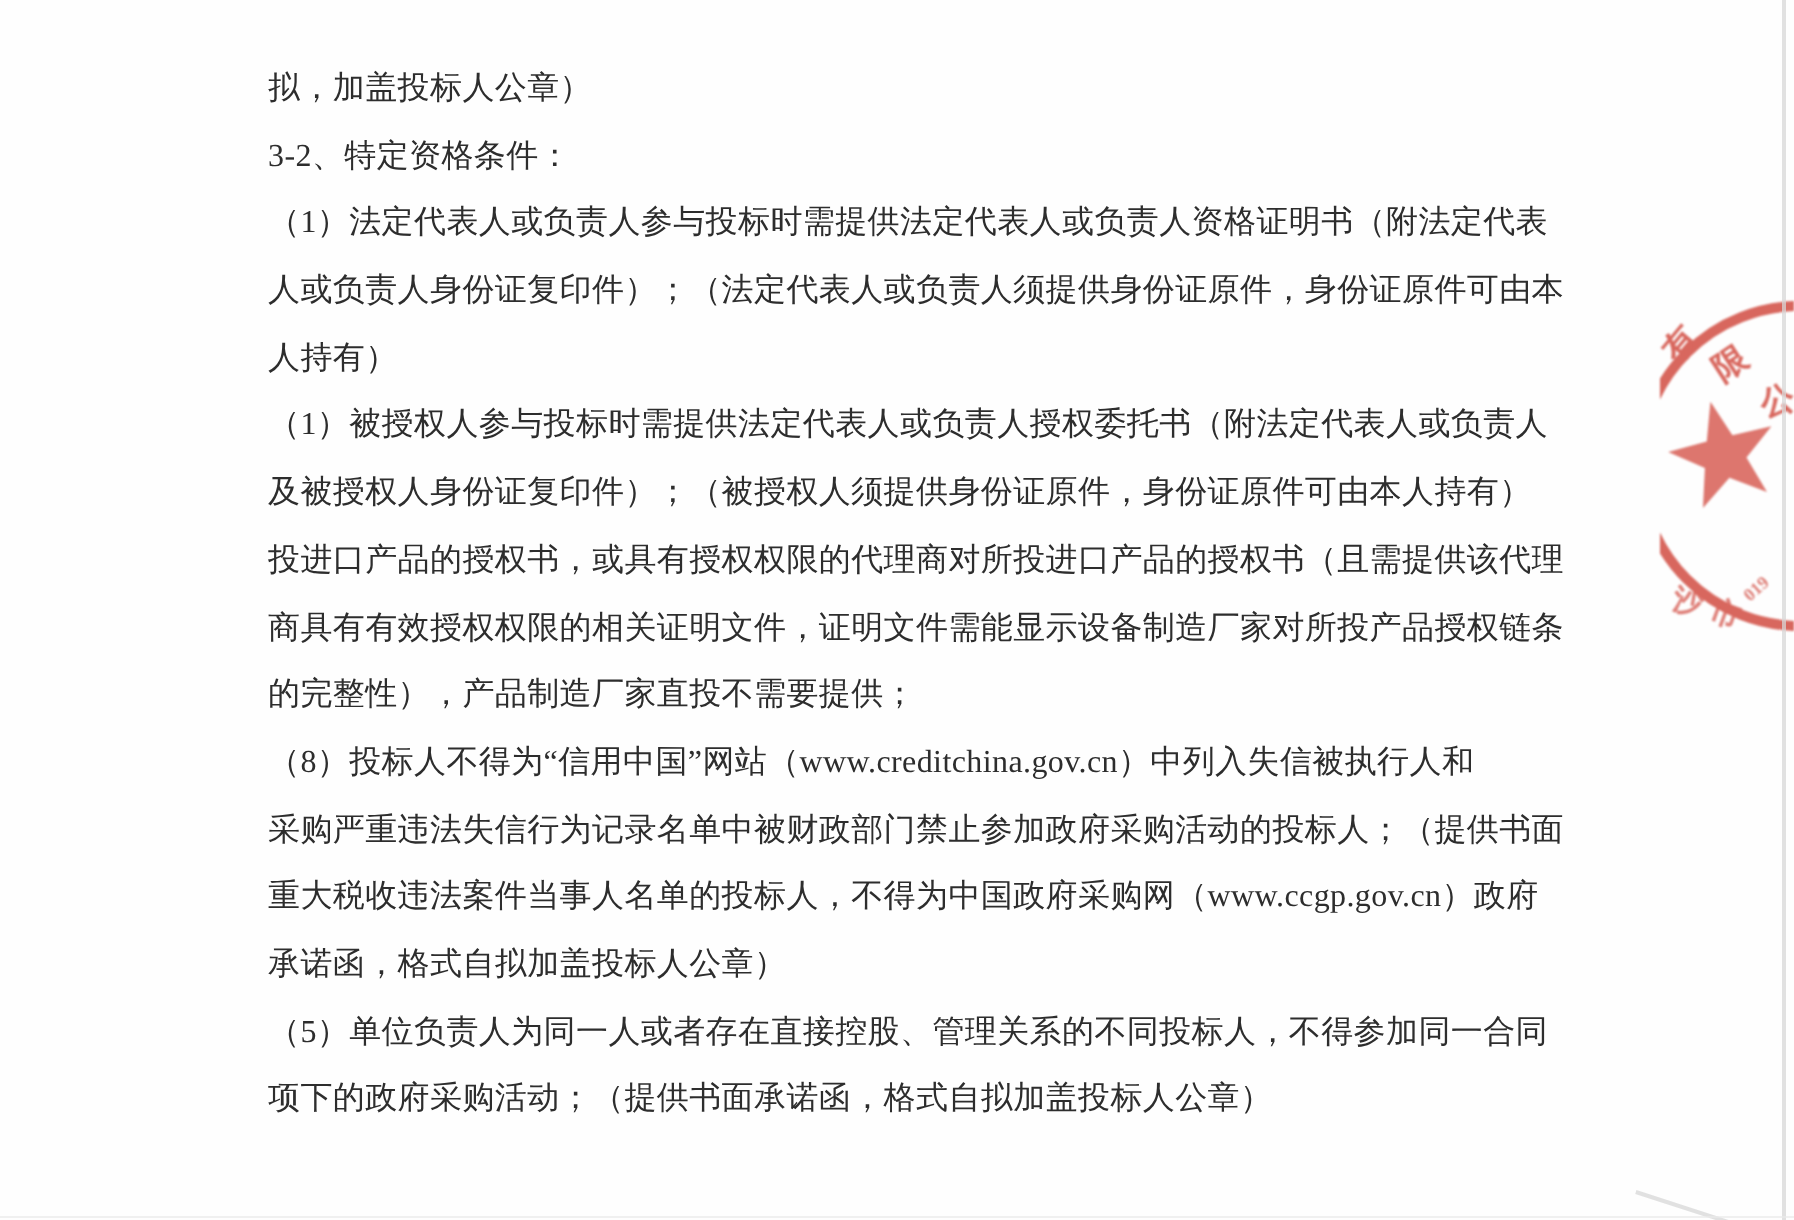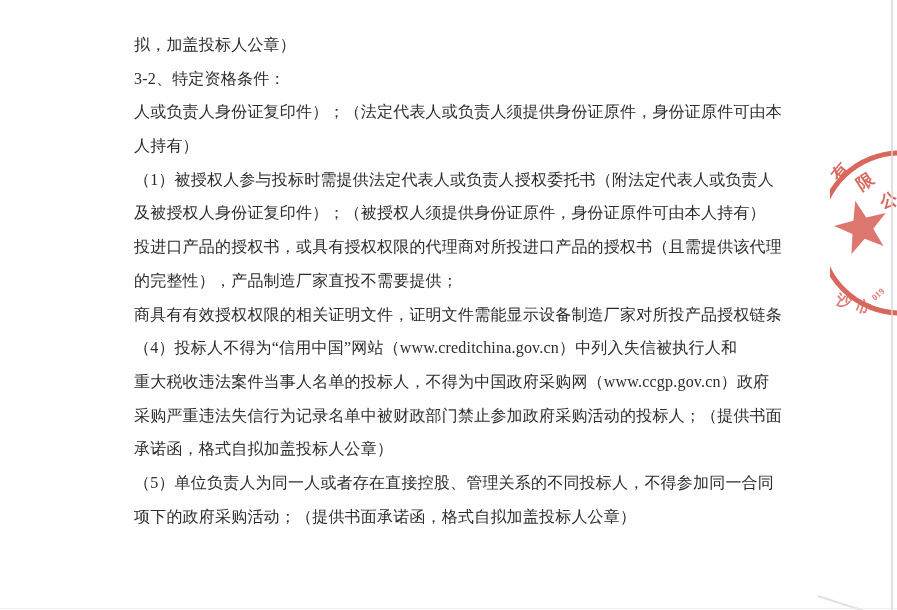--- a/index.html
+++ b/index.html
@@ -75,30 +75,31 @@
   }
 </style>
 </head>
 <body>
 
 <div class="page">
 
   <div class="doc-text">
     <div class="line">拟，加盖投标人公章）</div>
     <div class="line">3-2、特定资格条件：</div>
+    <div class="line">（1）法定代表人或负责人参与投标时需提供法定代表人或负责人资格证明书（附法定代表</div>
     <div class="line">人或负责人身份证复印件）；（法定代表人或负责人须提供身份证原件，身份证原件可由本</div>
     <div class="line">人持有）</div>
     <div class="line">（1）被授权人参与投标时需提供法定代表人或负责人授权委托书（附法定代表人或负责人</div>
     <div class="line">及被授权人身份证复印件）；（被授权人须提供身份证原件，身份证原件可由本人持有）</div>
     <div class="line">投进口产品的授权书，或具有授权权限的代理商对所投进口产品的授权书（且需提供该代理</div>
+    <div class="line">商具有有效授权权限的相关证明文件，证明文件需能显示设备制造厂家对所投产品授权链条</div>
     <div class="line">的完整性），产品制造厂家直投不需要提供；</div>
-    <div class="line">商具有有效授权权限的相关证明文件，证明文件需能显示设备制造厂家对所投产品授权链条</div>
-    <div class="line">（4）投标人不得为“信用中国”网站（www.creditchina.gov.cn）中列入失信被执行人和</div>
+    <div class="line">（8）投标人不得为“信用中国”网站（www.creditchina.gov.cn）中列入失信被执行人和</div>
+    <div class="line">采购严重违法失信行为记录名单中被财政部门禁止参加政府采购活动的投标人；（提供书面</div>
     <div class="line">重大税收违法案件当事人名单的投标人，不得为中国政府采购网（www.ccgp.gov.cn）政府</div>
-    <div class="line">采购严重违法失信行为记录名单中被财政部门禁止参加政府采购活动的投标人；（提供书面</div>
     <div class="line">承诺函，格式自拟加盖投标人公章）</div>
     <div class="line">（5）单位负责人为同一人或者存在直接控股、管理关系的不同投标人，不得参加同一合同</div>
     <div class="line">项下的政府采购活动；（提供书面承诺函，格式自拟加盖投标人公章）</div>
   </div>
 
   <svg class="seal" viewBox="0 0 67 195" width="67" height="195" xmlns="http://www.w3.org/2000/svg">
     <g opacity="0.82">
       <circle cx="70" cy="95" r="80" fill="none" stroke-width="5" stroke="#d0463b"></circle>
       <polygon points="0,-28 6.6,-9.1 26.6,-8.7 10.7,3.5 16.5,22.7 0,11.2 -16.5,22.7 -10.7,3.5 -26.6,-8.7 -6.6,-9.1" transform="translate(32,90) rotate(-14)" opacity="0.9" fill="#d0463b"></polygon>
       <text transform="translate(9,44) rotate(-50)" font-size="17" fill="#d0463b">有</text>

